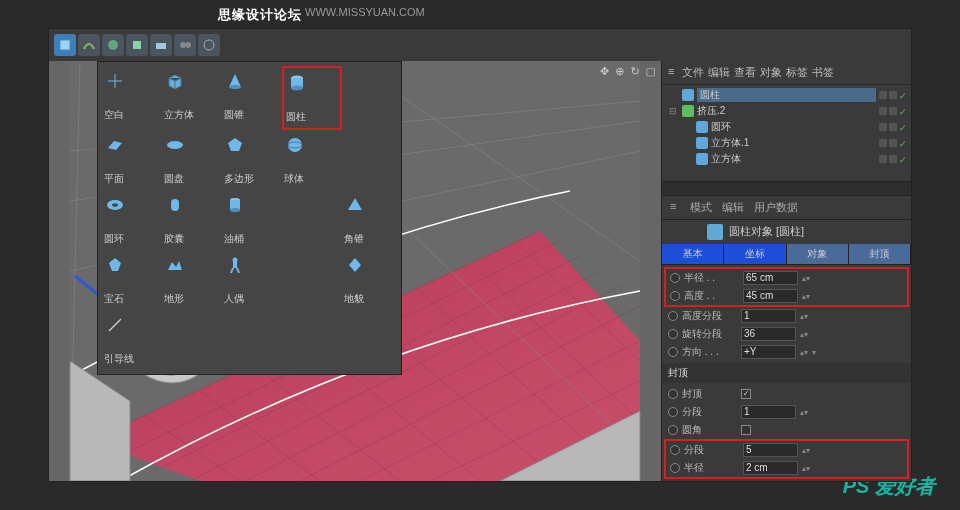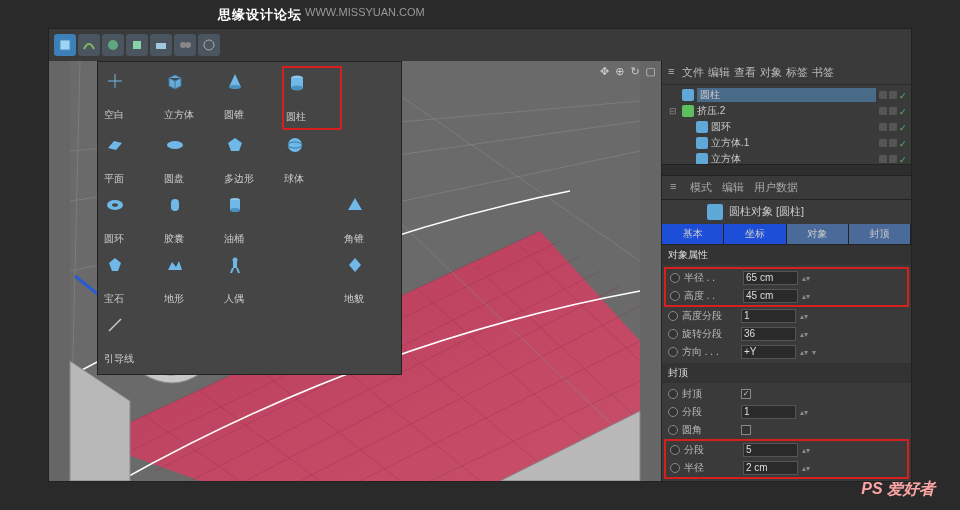--- a/index.html
+++ b/index.html
@@ -1,19 +1,19 @@
 <!DOCTYPE html>
 <html><head>
 <meta charset="utf-8">
 <style>
 *{margin:0;padding:0;box-sizing:border-box;font-family:"Microsoft YaHei",Arial,sans-serif;font-size:11px;color:#ccc;}
 body{width:960px;height:510px;background:#2a2a2a;overflow:hidden;position:relative;}
 .watermark-tl{position:absolute;top:6px;left:218px;font-size:13px;color:#fff;font-weight:bold;letter-spacing:1px;}
 .watermark-tl2{position:absolute;top:6px;left:305px;font-size:11px;color:#999;}
-.watermark-br{position:absolute;bottom:10px;right:25px;font-size:16px;color:#fca5a5;font-weight:bold;font-style:italic;}
+.watermark-br{position:absolute;bottom:10px;right:25px;font-size:20px;color:#14b8a6;font-weight:bold;font-style:italic;}
 .frame{position:absolute;top:28px;left:48px;right:48px;bottom:28px;background:#3a3a3a;border:1px solid #222;}
 .toolbar{position:absolute;top:5px;left:5px;height:24px;display:flex;gap:2px;}
 .tool-btn{width:22px;height:22px;background:#4a5560;border-radius:3px;display:flex;align-items:center;justify-content:center;}
 .tool-btn.active{background:#3d7fb8;}
 .viewport{position:absolute;top:32px;left:0;right:250px;bottom:0;background:#666;overflow:hidden;}
 .viewport svg{width:100%;height:100%;}
 .vp-ctrls{position:absolute;top:36px;right:255px;display:flex;gap:6px;color:#888;font-size:12px;}
 .popup{position:absolute;top:32px;left:48px;width:305px;background:#454545;border:1px solid #222;padding:4px;}
 .popup-grid{display:grid;grid-template-columns:repeat(5,1fr);gap:0;}
 .pop-cell{display:flex;flex-direction:column;align-items:flex-start;padding:4px 2px;gap:16px;width:60px;}
@@ -368,21 +368,20 @@
     <div class="hdr-row">
       <div class="hdr-ico"></div>
       <span>圆柱对象 [圆柱]</span>
     </div>
     <div class="attr-tabs">
       <div class="attr-tab">基本</div>
       <div class="attr-tab">坐标</div>
       <div class="attr-tab active">对象</div>
       <div class="attr-tab active">封顶</div>
     </div>
-    <div class="sect-hdr">对象属性</div>
     <div class="prop-rows" id="props1">
         <div class="hl-box">
           <div class="prop-row">
             <span class="radio"></span>
             <span class="prop-lbl">半径 . .</span>
             <span class="prop-val">65 cm</span>
             <span class="spin">▴▾</span>
           </div>
           <div class="prop-row">
             <span class="radio"></span>

